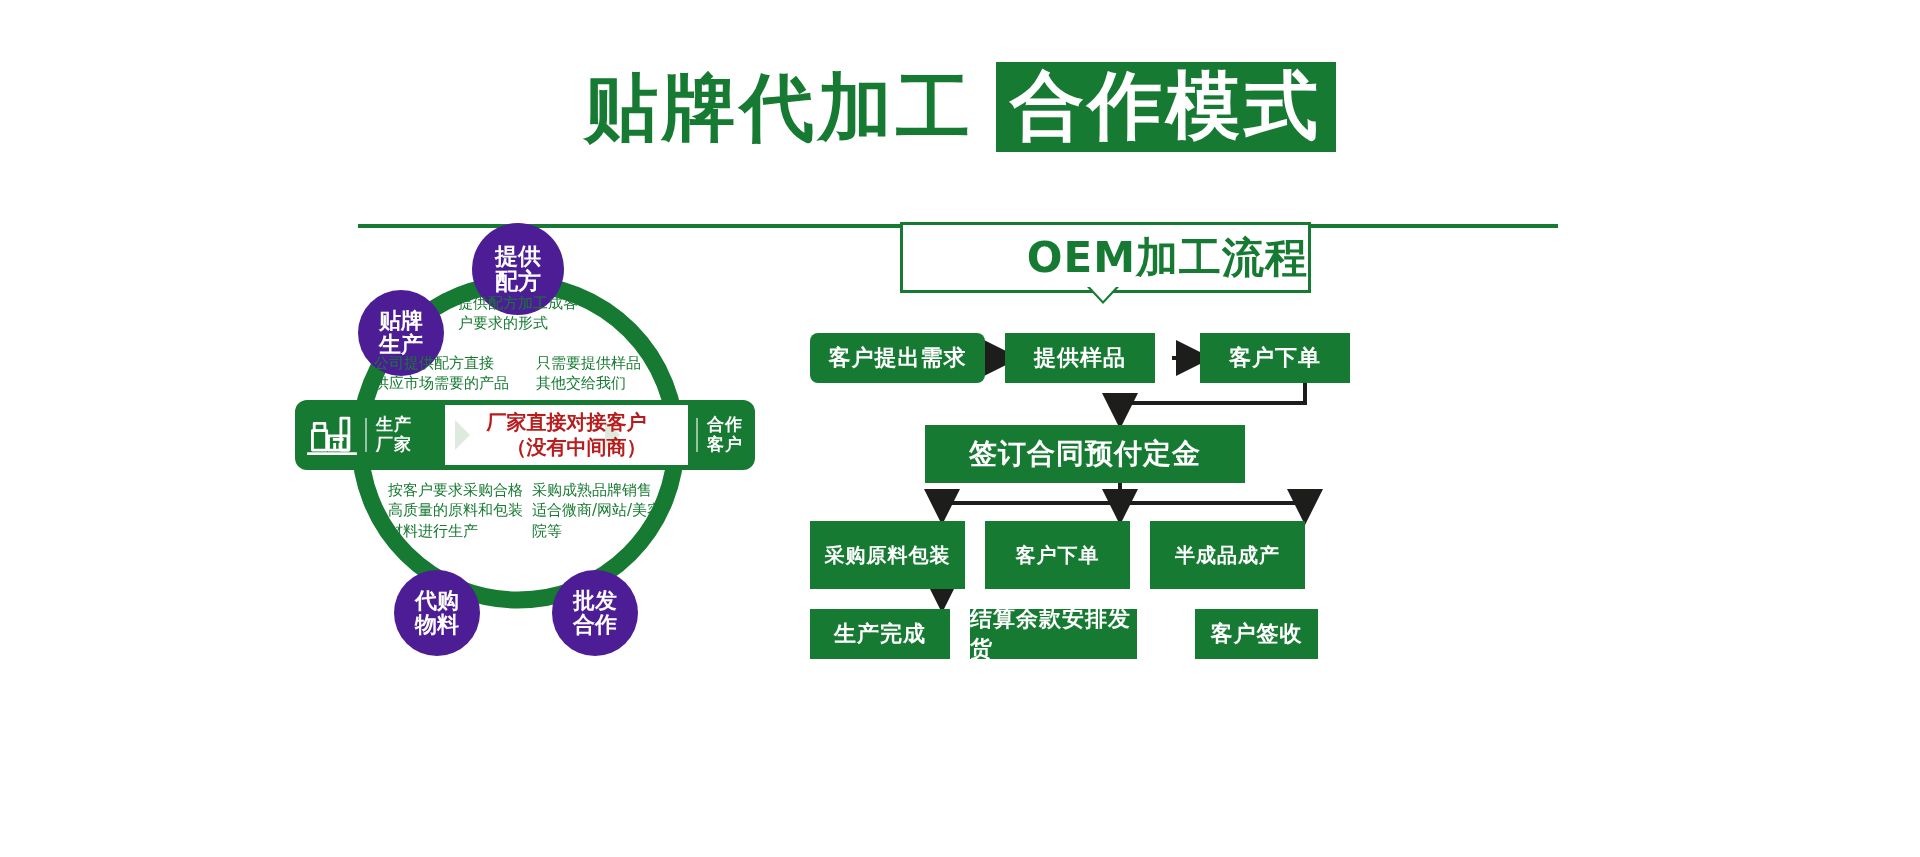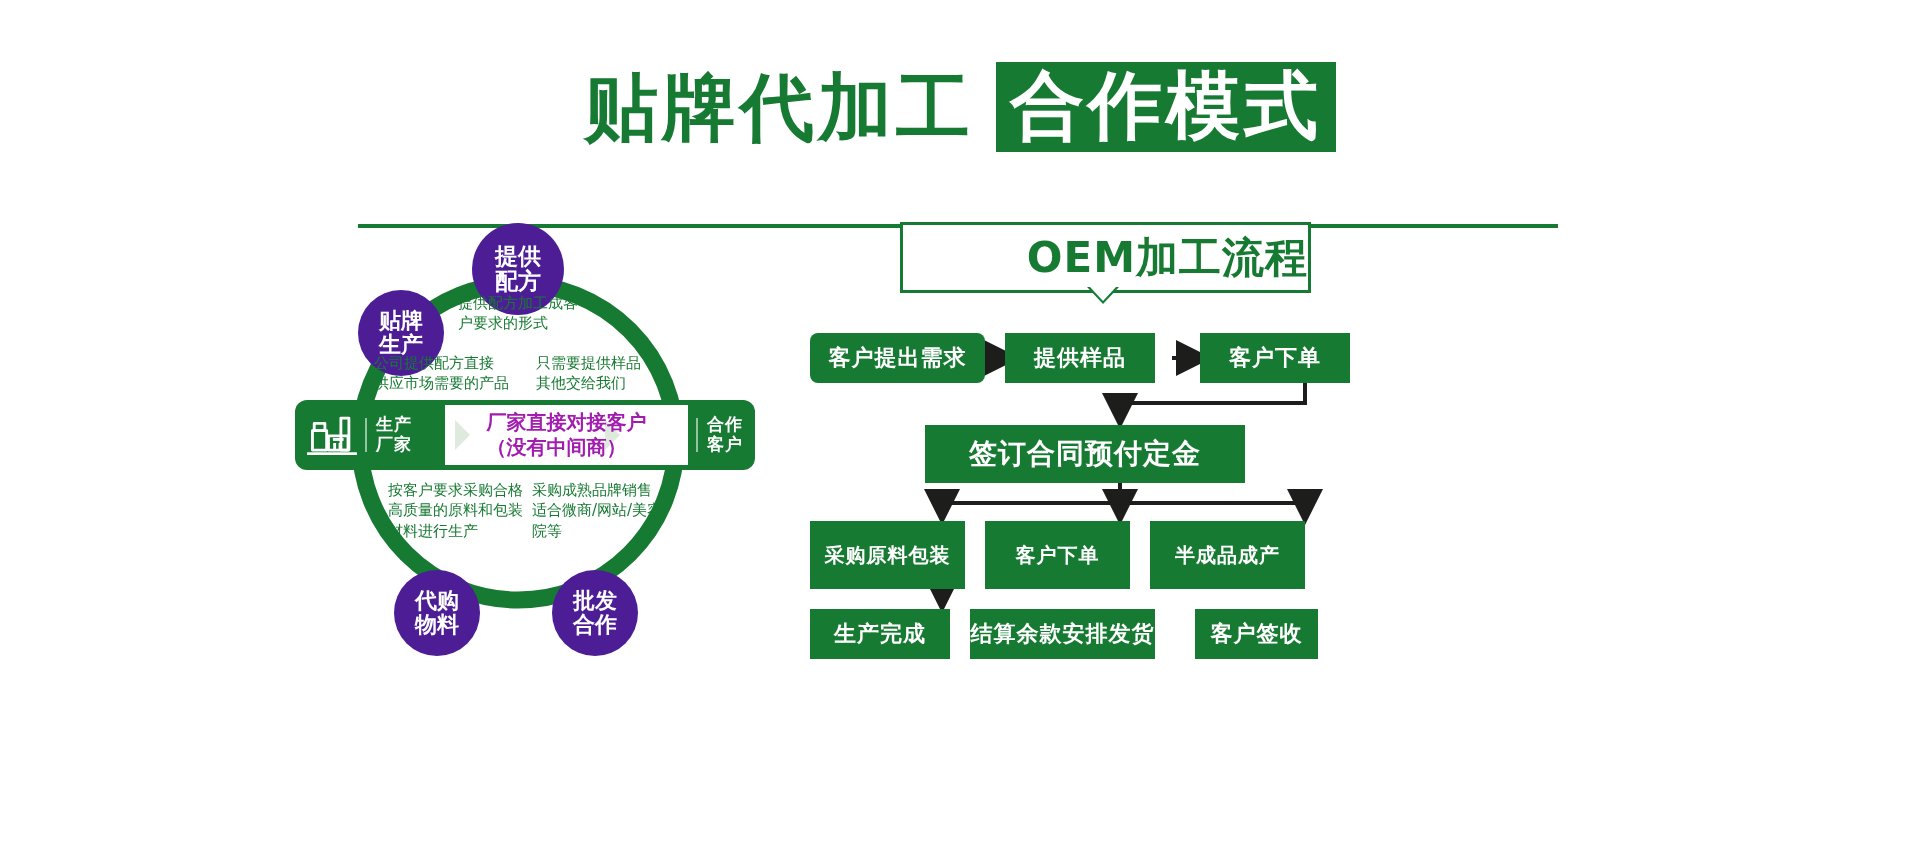--- a/index.html
+++ b/index.html
@@ -87,21 +87,21 @@
   .cb-lbl{
     color:#fff;font-size:17px;font-weight:bold;line-height:1.15;
     letter-spacing:1px;text-align:center;
     font-family:"DejaVu Sans","Liberation Sans",sans-serif;
   }
   .cb-white{
     position:absolute;left:150px;top:5px;width:243px;height:60px;
     background:#ffffff;display:flex;align-items:center;justify-content:center;
   }
   .cb-core{
-    color:#a21caf;font-size:20px;font-weight:bold;line-height:1.25;text-align:left;
+    color:#b91c1c;font-size:20px;font-weight:bold;line-height:1.25;text-align:right;
     font-family:"DejaVu Sans","Liberation Sans",sans-serif;white-space:pre-line;
     position:relative;z-index:3;
   }
   .chev{
     position:absolute;top:50%;transform:translateY(-50%);
     width:0;height:0;border-top:15px solid transparent;
     border-bottom:15px solid transparent;border-left:15px solid #dfeade;
   }
   .chev-l{left:160px;}
   .chev-r{left:310px;}
@@ -275,17 +275,17 @@
     <div class="fbox r1" style="left:15px;width:150px;">提供样品</div>
     <div class="fbox r1" style="left:210px;width:150px;">客户下单</div>
 
     <div class="fbox r2" style="left:-65px;width:320px;">签订合同预付定金</div>
 
     <div class="fbox r3" style="left:-180px;width:155px;">采购原料包装</div>
     <div class="fbox r3" style="left:-5px;width:145px;">客户下单</div>
     <div class="fbox r3" style="left:160px;width:155px;">半成品成产</div>
 
     <div class="fbox r4" style="left:-180px;width:140px;">生产完成</div>
-    <div class="fbox r4" style="left:-20px;width:185px;">结算余款安排发货</div>
+    <div class="fbox r4" style="left:-20px;width:167px;">结算余款安排发货</div>
     <div class="fbox r4" style="left:205px;width:123px;">客户签收</div>
   </div>
 
 </div>
 
 </body></html>

